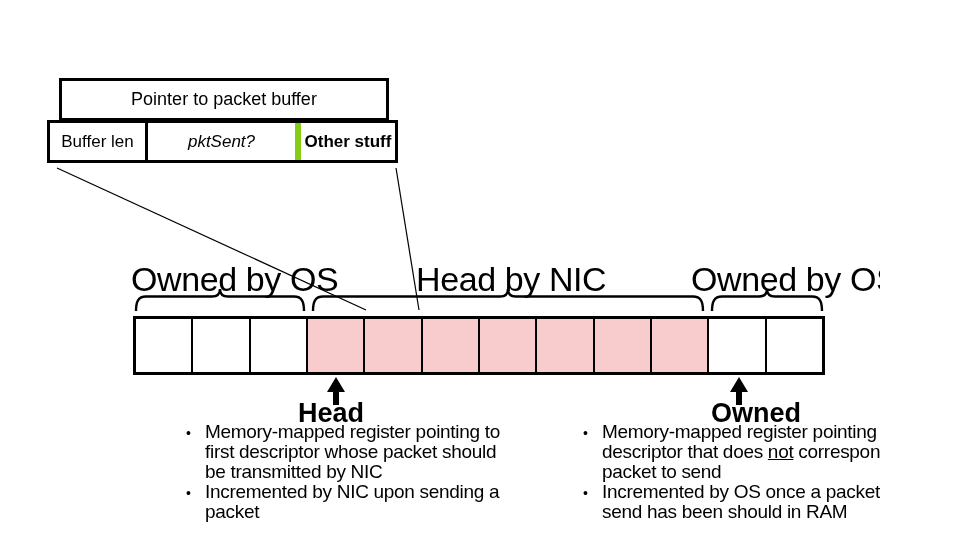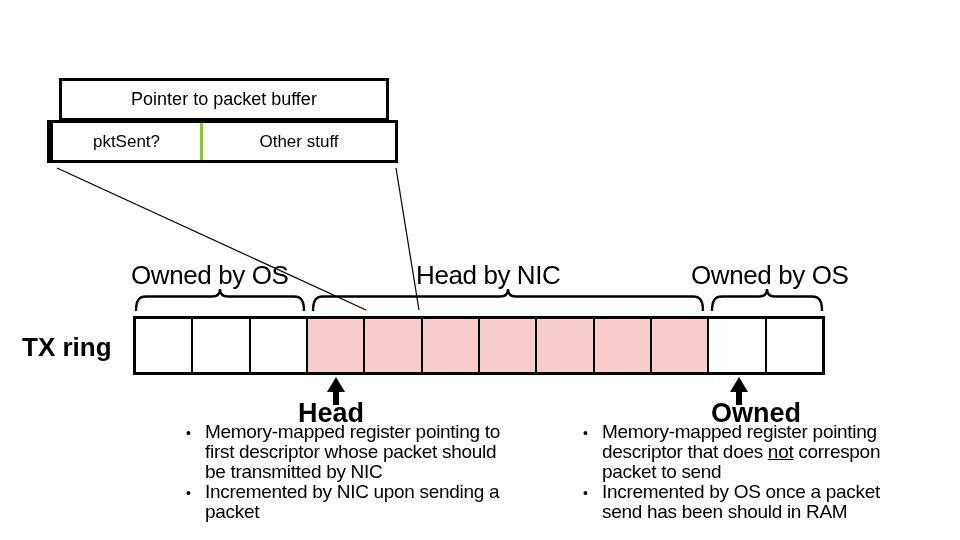--- a/index.html
+++ b/index.html
@@ -20,25 +20,25 @@
   .desc-row2 {
     position:absolute; left:47px; top:120px; width:351px; height:43px;
     border:3px solid #000; box-sizing:border-box;
     display:flex;
   }
   .desc-cell {
     display:flex; align-items:center; justify-content:center;
     font-size:17px; box-sizing:border-box; height:100%;
   }
   .dc1 { width:95px; }
-  .dc2 { width:150px; border-left:3px solid #000; }
-  .dc3 { flex:1; border-left:3px solid #84cc16; }
+  .dc2 { width:150px; border-left:3px solid #000;font-style:italic; }
+  .dc3 { flex:1; border-left:6px solid #84cc16;font-weight:bold; }
 
   
-  .owned { position:absolute; top:260px; font-size:26px; letter-spacing:-0.4px; white-space:nowrap; }
+  .owned { position:absolute; top:260px; font-size:34px; letter-spacing:-0.4px; white-space:nowrap; }
   .o1 { left:131px; }
   .o2 { left:416px; }
   .o3 { left:691px; }
 
   
   .txring-label { position:absolute; left:22px; top:332px; font-size:26px; font-weight:bold; white-space:nowrap; }
   .ring {
     position:absolute; left:133px; top:316px; width:692px; height:59px;
     border:3px solid #000; box-sizing:border-box; display:flex; background:#fff;
   }
@@ -75,29 +75,29 @@
     <path fill="none" stroke="#000" stroke-width="2.4" d="M712 311 C712 302 714 296.5 722 296.5 L759 296.5 C764 296.5 767 294 767 289 C767 294 770 296.5 775 296.5 L812 296.5 C820 296.5 822 302 822 311"></path>
 
     <path fill="#000" d="M336 377 L345 392 L339 392 L339 405 L333 405 L333 392 L327 392 Z"></path>
     <path fill="#000" d="M739 377 L748 392 L742 392 L742 405 L736 405 L736 392 L730 392 Z"></path>
   </svg>
 
   <div class="desc-row1">
     <span>Pointer to packet buffer</span>
   </div>
   <div class="desc-row2">
+    <div class="desc-cell dc1">Buffer len</div>
     <div class="desc-cell dc2">pktSent?</div>
     <div class="desc-cell dc3">Other stuff</div>
   </div>
 
   <div class="owned o1">Owned by OS</div>
   <div class="owned o2">Head by NIC</div>
   <div class="owned o3">Owned by OS</div>
 
-  <div class="txring-label">TX ring</div>
   <div class="ring" id="ring">
       <div class="ring-cell os"></div>
       <div class="ring-cell os"></div>
       <div class="ring-cell os"></div>
       <div class="ring-cell nic" style="background: rgb(248, 203, 204);"></div>
       <div class="ring-cell nic" style="background: rgb(248, 203, 204);"></div>
       <div class="ring-cell nic" style="background: rgb(248, 203, 204);"></div>
       <div class="ring-cell nic" style="background: rgb(248, 203, 204);"></div>
       <div class="ring-cell nic" style="background: rgb(248, 203, 204);"></div>
       <div class="ring-cell nic" style="background: rgb(248, 203, 204);"></div>

